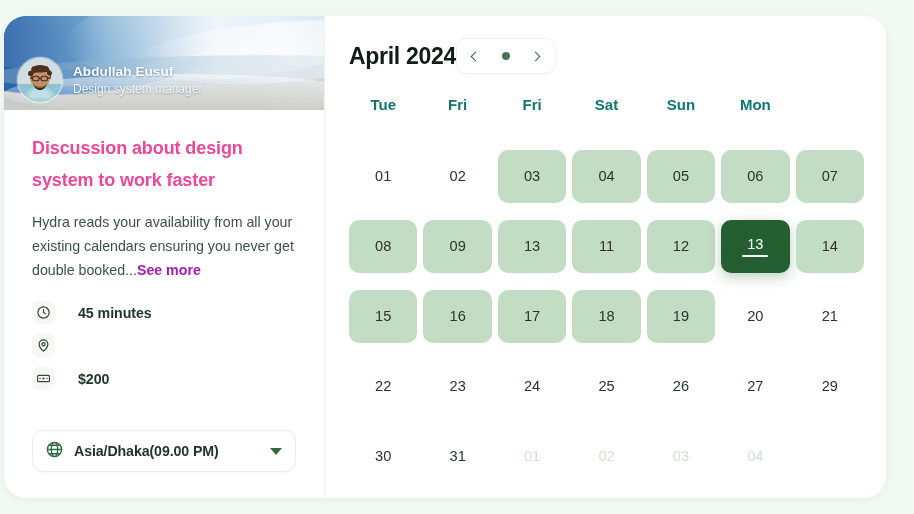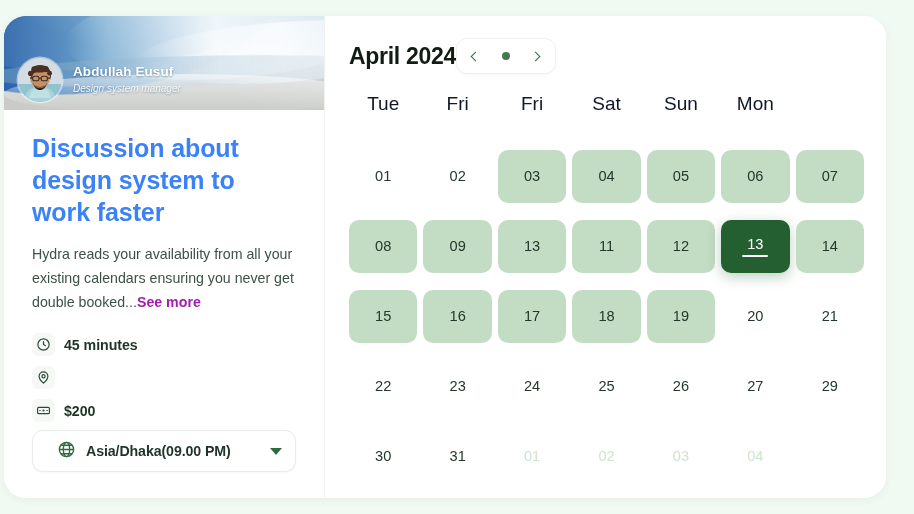--- a/index.html
+++ b/index.html
@@ -119,51 +119,50 @@
 
   .who-name {
     font-size: 13.5px;
     font-weight: bold;
     color: #ffffff;
     letter-spacing: .1px;
     text-shadow: 0 1px 2px rgba(30,60,80,.45);
     line-height: 17px;
   }
   .who-role {
-    font-size: 10px;
+    font-size: 12px;
     color: #f2f6f8;
     line-height: 18px;
     text-shadow: 0 1px 2px rgba(30,60,80,.4);
-    font-style: italic;
   }
 
   
   .left-body {
     padding: 22px 28px 0 28px;
     flex: 1 1 auto;
     display: flex;
     flex-direction: column;
   }
   .title {
-    font-size: 25px;
+    font-size: 18px;
     font-weight: bold;
     line-height: 32px;
-    color: #3b82f6;
+    color: #ec4899;
     letter-spacing: -.1px;
   }
   .desc {
     margin-top: 14px;
     font-size: 14.2px;
     line-height: 24px;
     color: #3d5246;
   }
   .see-more { color: #a21caf; font-weight: bold; cursor: pointer; }
 
   .meta { margin-top: 19px; display: flex; flex-direction: column; gap: 10px; }
-  .meta-row { display: flex; align-items: center; gap: 9px; }
+  .meta-row { display: flex; align-items: center; gap: 23px; }
   .meta-ico {
     width: 23px; height: 23px;
     border-radius: 6px;
     background: #f6f8f6;
     display: flex; align-items: center; justify-content: center;
     flex: 0 0 23px;
   }
   .meta-ico svg { display: block; }
   .meta-text {
     font-size: 14.2px;
@@ -174,21 +173,21 @@
 
   .spacer { flex: 1 1 auto; }
 
   .tz {
     margin: 0 0 26px 0;
     height: 42px;
     border: 1px solid #e7ece7;
     border-radius: 11px;
     display: flex;
     align-items: center;
-    padding: 0 13px 0 24px;
+    padding: 0 13px 0 12px;
     gap: 10px;
     background: #fff;
     cursor: pointer;
     box-shadow: 0 1px 2px rgba(20,40,25,.03);
   }
   .tz-label {
     font-size: 14.2px;
     font-weight: bold;
     color: #1d3426;
     flex: 1 1 auto;
@@ -257,23 +256,23 @@
     display: grid;
     grid-template-columns: repeat(7, 1fr);
     grid-auto-rows: 70px;
     row-gap: 0;
     column-gap: 6px;
     flex: 1 1 auto;
   }
   .dow {
     height: 28px;
     display: flex; align-items: center; justify-content: center;
-    font-size: 19px;
-    font-weight: normal;
-    color: #0f172a;
+    font-size: 15px;
+    font-weight: bold;
+    color: #0f766e;
   }
   .dow-row { grid-auto-rows: 28px; }
 
   .cell {
     display: flex;
     align-items: center;
     justify-content: center;
     cursor: pointer;
   }
   .daybox {

